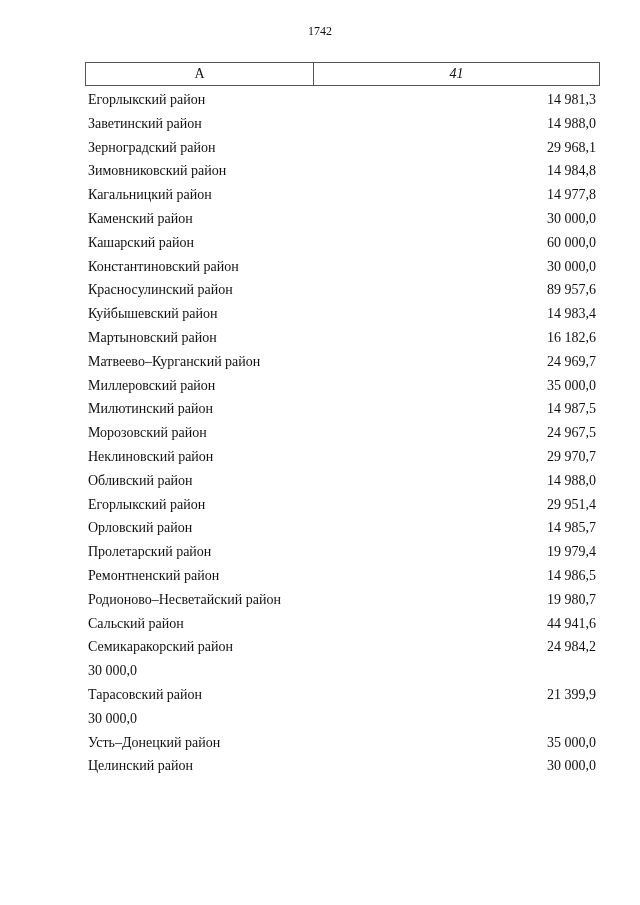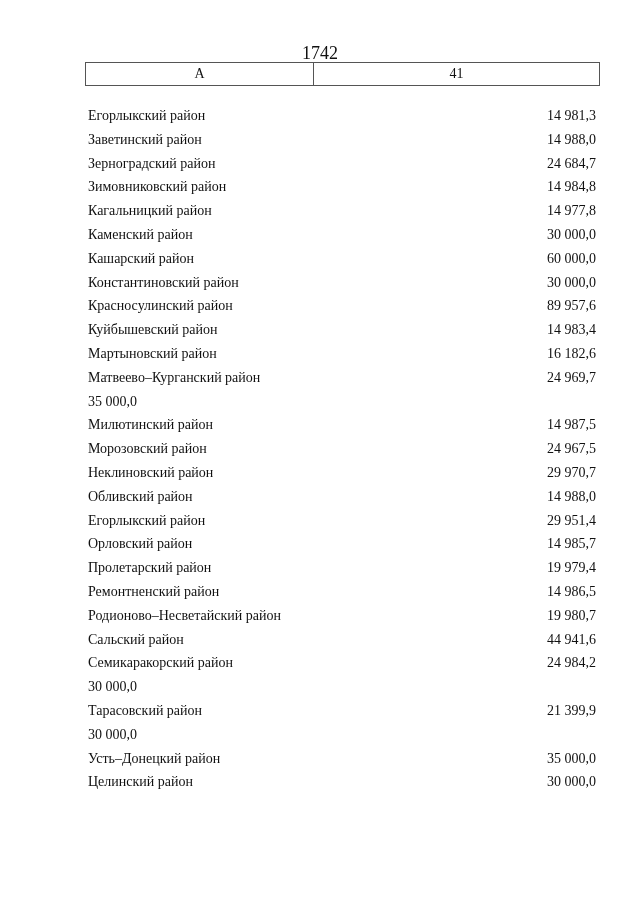--- a/index.html
+++ b/index.html
@@ -1,25 +1,25 @@
 <!DOCTYPE html>
 <html><head>
 <meta charset="utf-8">
 <style>
   html, body { margin: 0; padding: 0; background: #ffffff; }
   body { width: 640px; height: 905px; position: relative; overflow: hidden;
          font-family: "Liberation Serif", "DejaVu Serif", serif; color: #111; }
-  .page-number { position: absolute; top: 43px; left: 0; width: 640px; text-align: center;
-                 font-size: 18px; }
+  .page-number { position: absolute; top: 24px; left: 0; width: 640px; text-align: center;
+                 font-size: 12px; }
   .table { position: absolute; left: 85px; top: 62px; width: 515px; }
   .header { display: flex; height: 24px; border: 1px solid #555; box-sizing: border-box; }
   .header .cell { display: flex; align-items: center; justify-content: center; font-size: 14px; }
   .header .c1 { width: 227px; border-right: 1px solid #555; }
-  .header .c2 { flex: 1; }
-  .rows { margin-top: 18px; }
+  .header .c2 { flex: 1; font-style: italic; }
+  .rows { margin-top: 2px; }
   .row { display: flex; justify-content: space-between; height: 23.8px; line-height: 23.8px;
          font-size: 14px; padding: 0 4px 0 3px; }
 </style>
 </head>
 <body>
 
 <div class="page-number">1742</div>
 
 <div class="table">
   <div class="header">
@@ -30,21 +30,21 @@
       <div class="row">
         <span>Егорлыкский район</span>
         <span>14 981,3</span>
       </div>
       <div class="row">
         <span>Заветинский район</span>
         <span>14 988,0</span>
       </div>
       <div class="row">
         <span>Зерноградский район</span>
-        <span>24 684,7</span>
+        <span>29 968,1</span>
       </div>
       <div class="row">
         <span>Зимовниковский район</span>
         <span>14 984,8</span>
       </div>
       <div class="row">
         <span>Кагальницкий район</span>
         <span>14 977,8</span>
       </div>
       <div class="row">
@@ -69,20 +69,21 @@
       </div>
       <div class="row">
         <span>Мартыновский район</span>
         <span>16 182,6</span>
       </div>
       <div class="row">
         <span>Матвеево–Курганский район</span>
         <span>24 969,7</span>
       </div>
       <div class="row">
+        <span>Миллеровский район</span>
         <span>35 000,0</span>
       </div>
       <div class="row">
         <span>Милютинский район</span>
         <span>14 987,5</span>
       </div>
       <div class="row">
         <span>Морозовский район</span>
         <span>24 967,5</span>
       </div>

